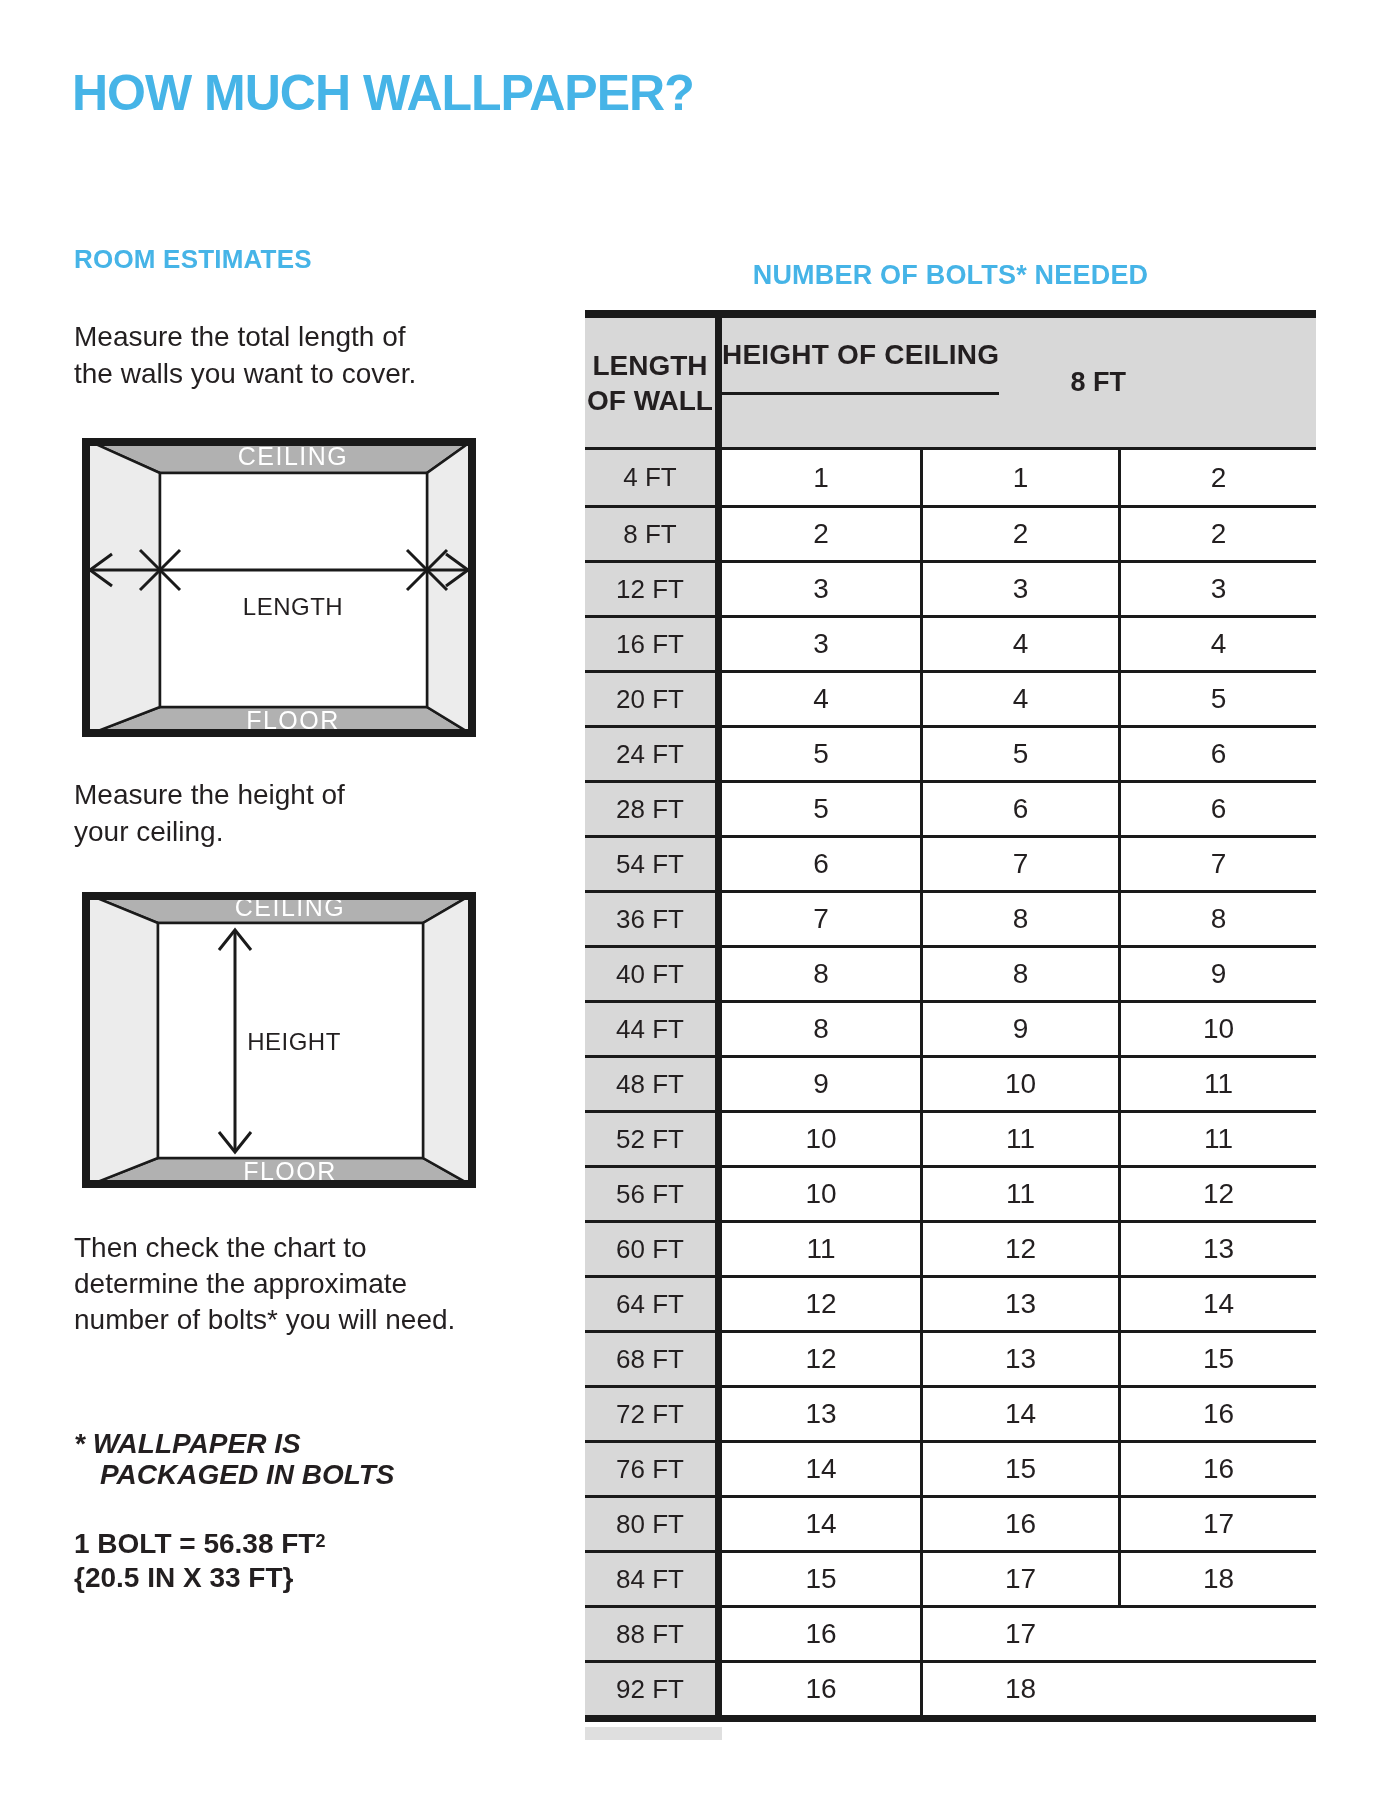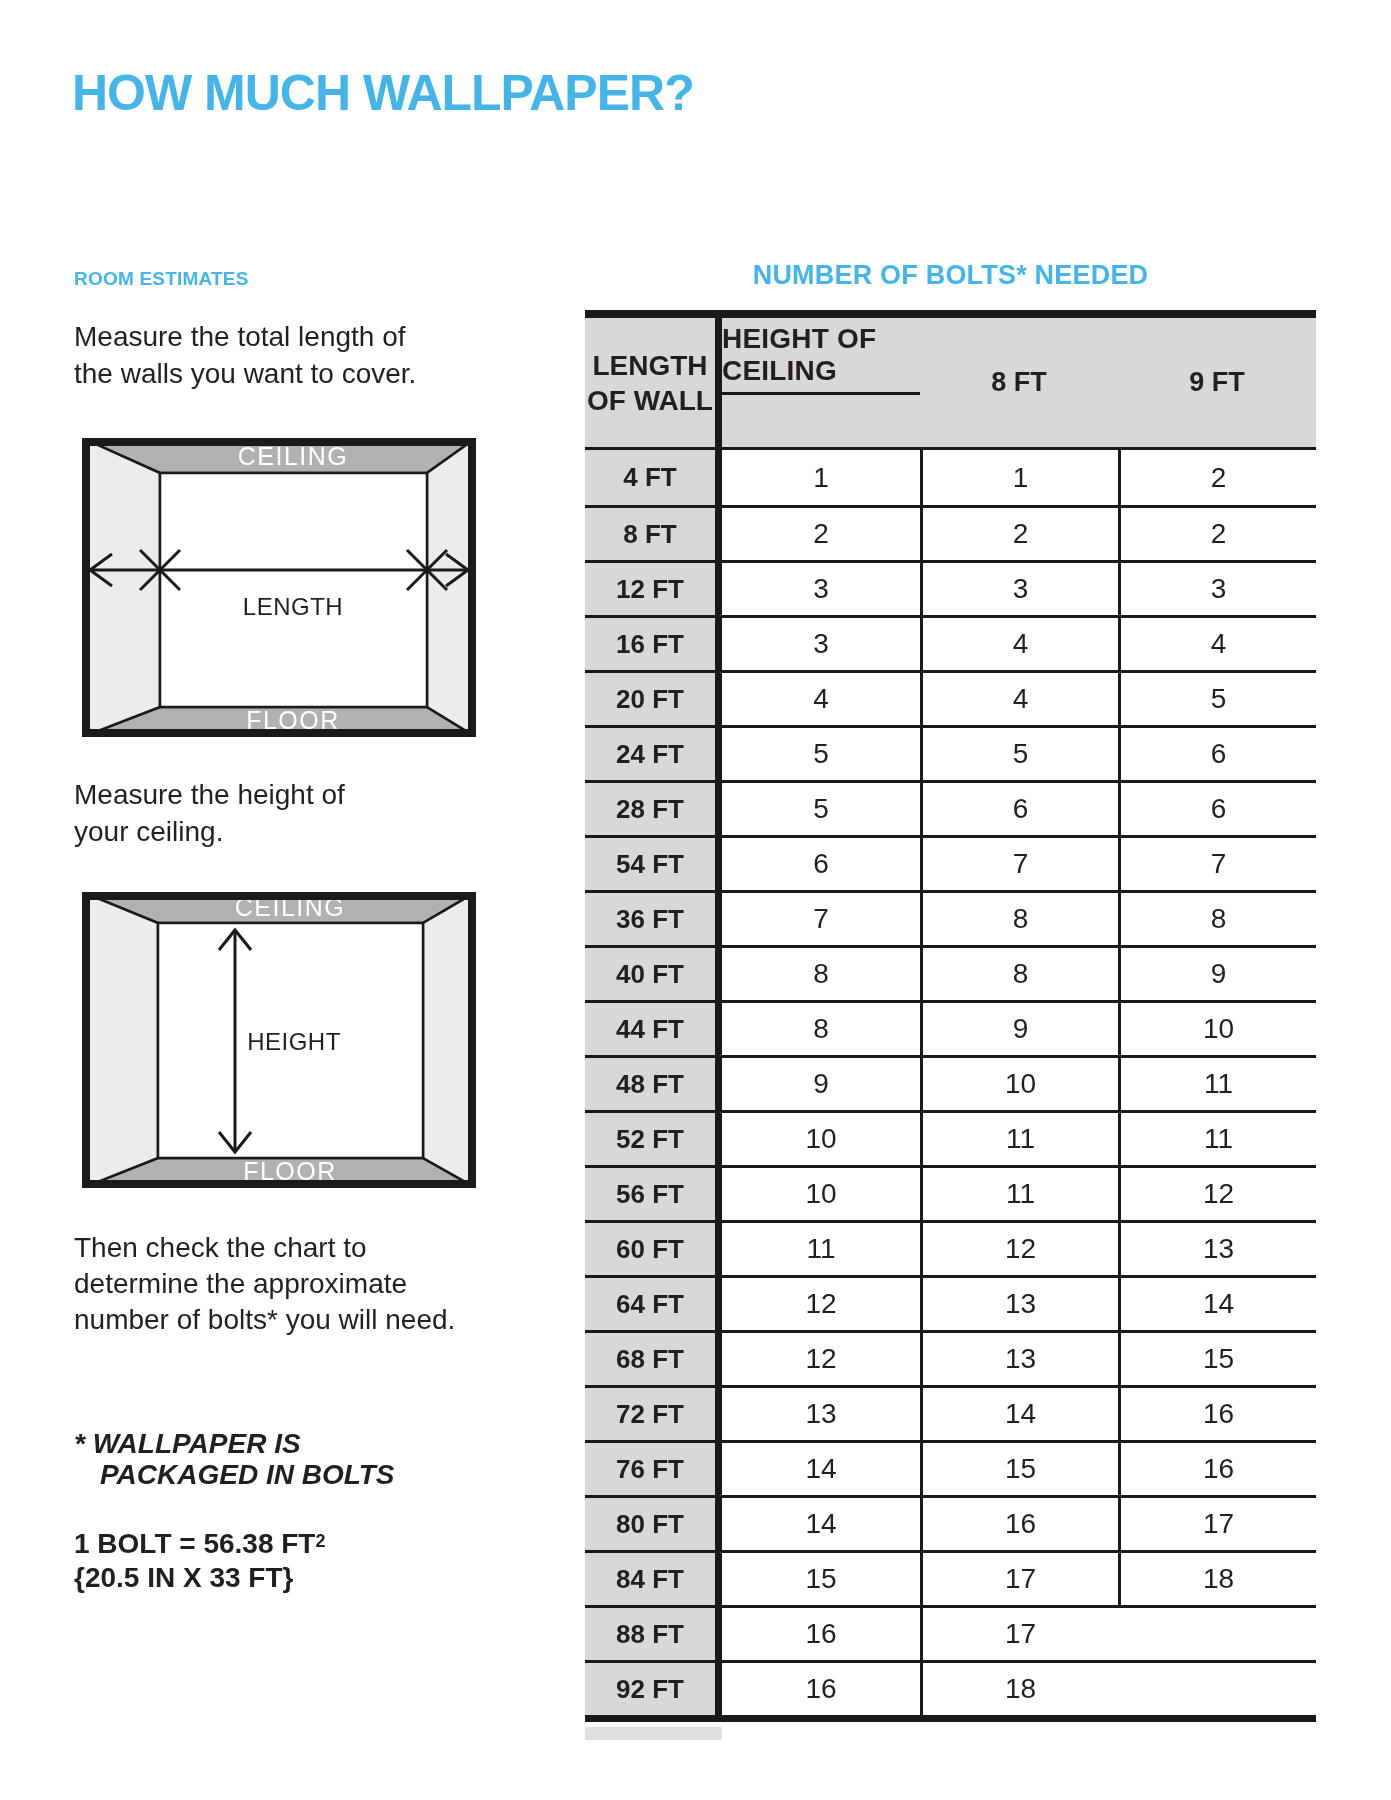--- a/index.html
+++ b/index.html
@@ -11,21 +11,21 @@
     width:1391px; height:1800px; background:#ffffff; position:relative;
     font-family:"Liberation Sans", sans-serif; color:var(--text); overflow:hidden;
   }
   .abs { position:absolute; }
 
   #page-title {
     left:72px; top:64px; font-size:50px; font-weight:bold;
     letter-spacing:-1px; color:var(--accent); white-space:nowrap;
   }
   #room-estimates-title {
-    left:74px; top:268px; font-size:19px; font-weight:bold; color:var(--accent);
+    left:74px; top:244px; font-size:26px; font-weight:bold; color:var(--accent);
     letter-spacing:0.2px;
   }
   .step-text {
     left:74px; font-size:28px; line-height:37px; color:var(--text);
     white-space:pre-line;
   }
   #step1 { top:318px; }
   #step2 { top:776px; }
   #step3 { top:1230px; line-height:36px; }
 
@@ -74,21 +74,21 @@
   .sub-row { flex:1; display:flex; }
   .sub-cell {
     width:198px; display:flex; align-items:center; justify-content:center;
     font-weight:bold; font-size:27px; box-sizing:border-box;
   }
   .trow { display:flex; height:55px; box-sizing:border-box; }
   .trow + .trow { border-top:3px solid var(--line); }
   .cell { display:flex; align-items:center; justify-content:center; box-sizing:border-box; }
   .label-cell {
     width:137px; background:var(--cell-gray); border-right:7px solid var(--line);
-    font-weight:bold; font-size:26px;
+    font-weight:normal; font-size:26px;
   }
   .value-cell { width:198px; font-size:28px; background:#ffffff; }
   .value-cell + .value-cell { border-left:3px solid var(--line); }
   #table-stub {
     left:585px; top:1727px; width:137px; height:13px; background:#dfdfdf;
   }
 </style>
 </head>
 <body>
 
@@ -161,21 +161,20 @@
 <div class="abs" id="bolts-table">
   <div class="thead">
     <div class="thead-left">
       <div>LENGTH</div>
       <div>OF WALL</div>
     </div>
     <div class="thead-right">
       <div class="group-h">HEIGHT OF CEILING</div>
       <div class="sub-row">
         <div class="sub-cell">8 FT</div>
-        <div class="sub-cell">9 FT</div>
       </div>
     </div>
   </div>
   <div class="tbody">
       <div class="trow">
         <div class="cell label-cell">4 FT</div>
         <div class="cell value-cell">1</div>
         <div class="cell value-cell">1</div>
         <div class="cell value-cell">2</div>
       </div>

